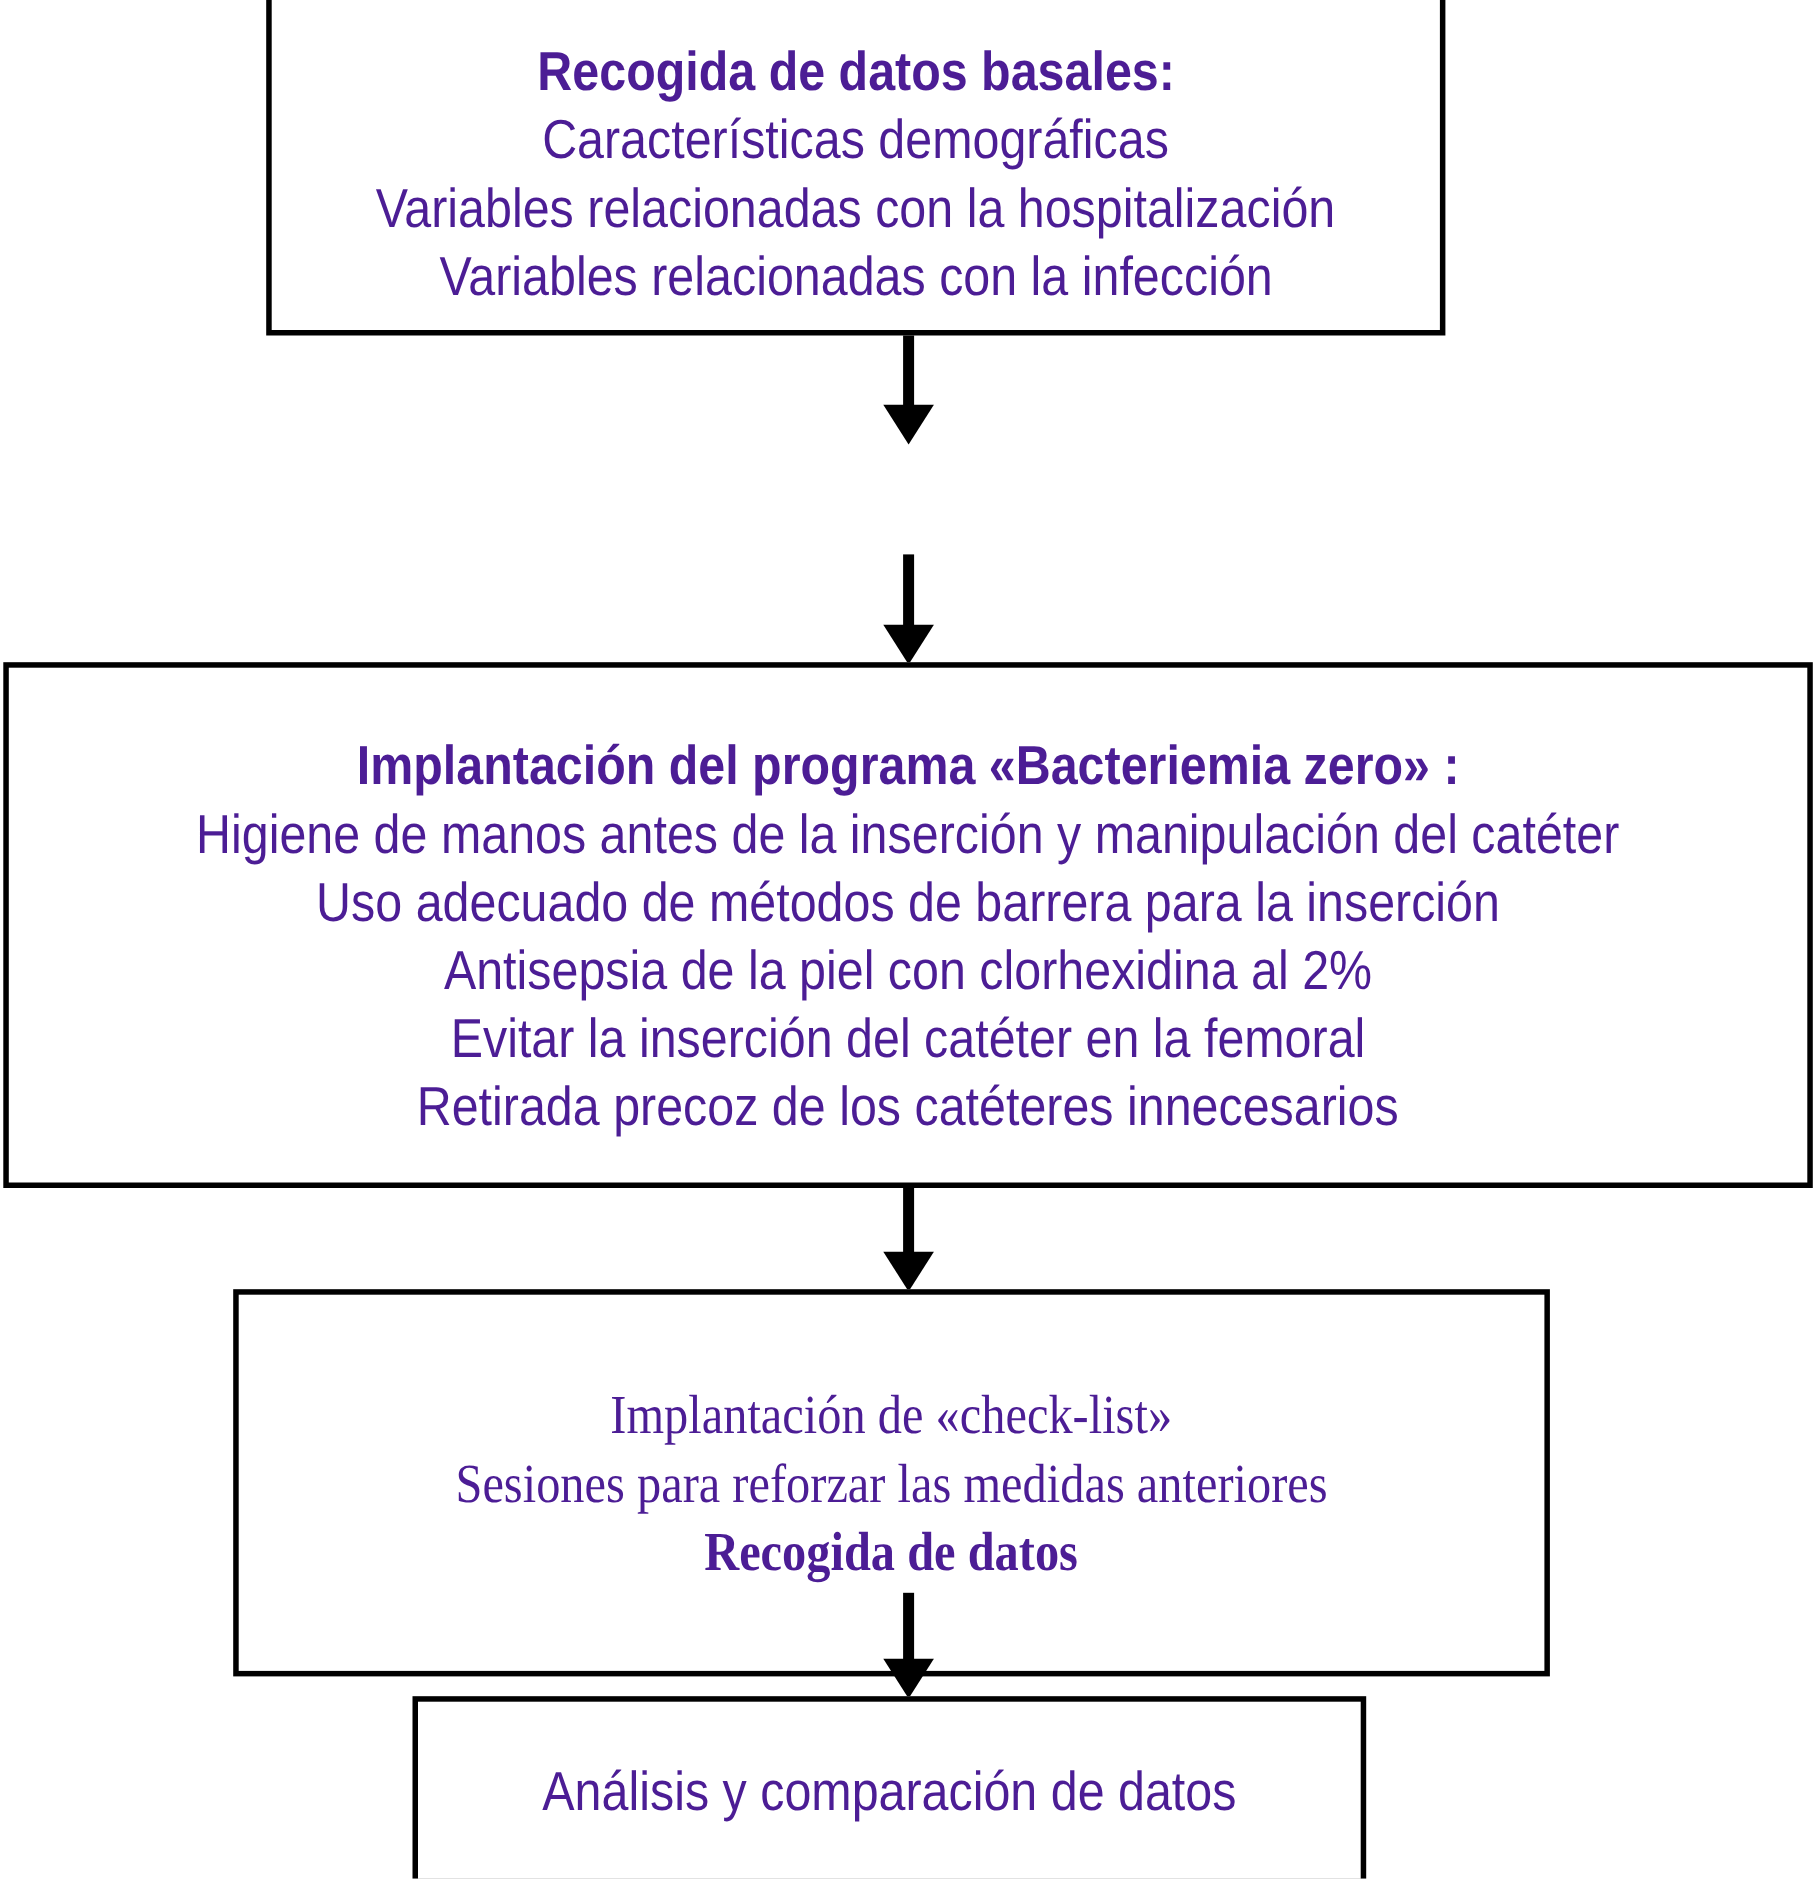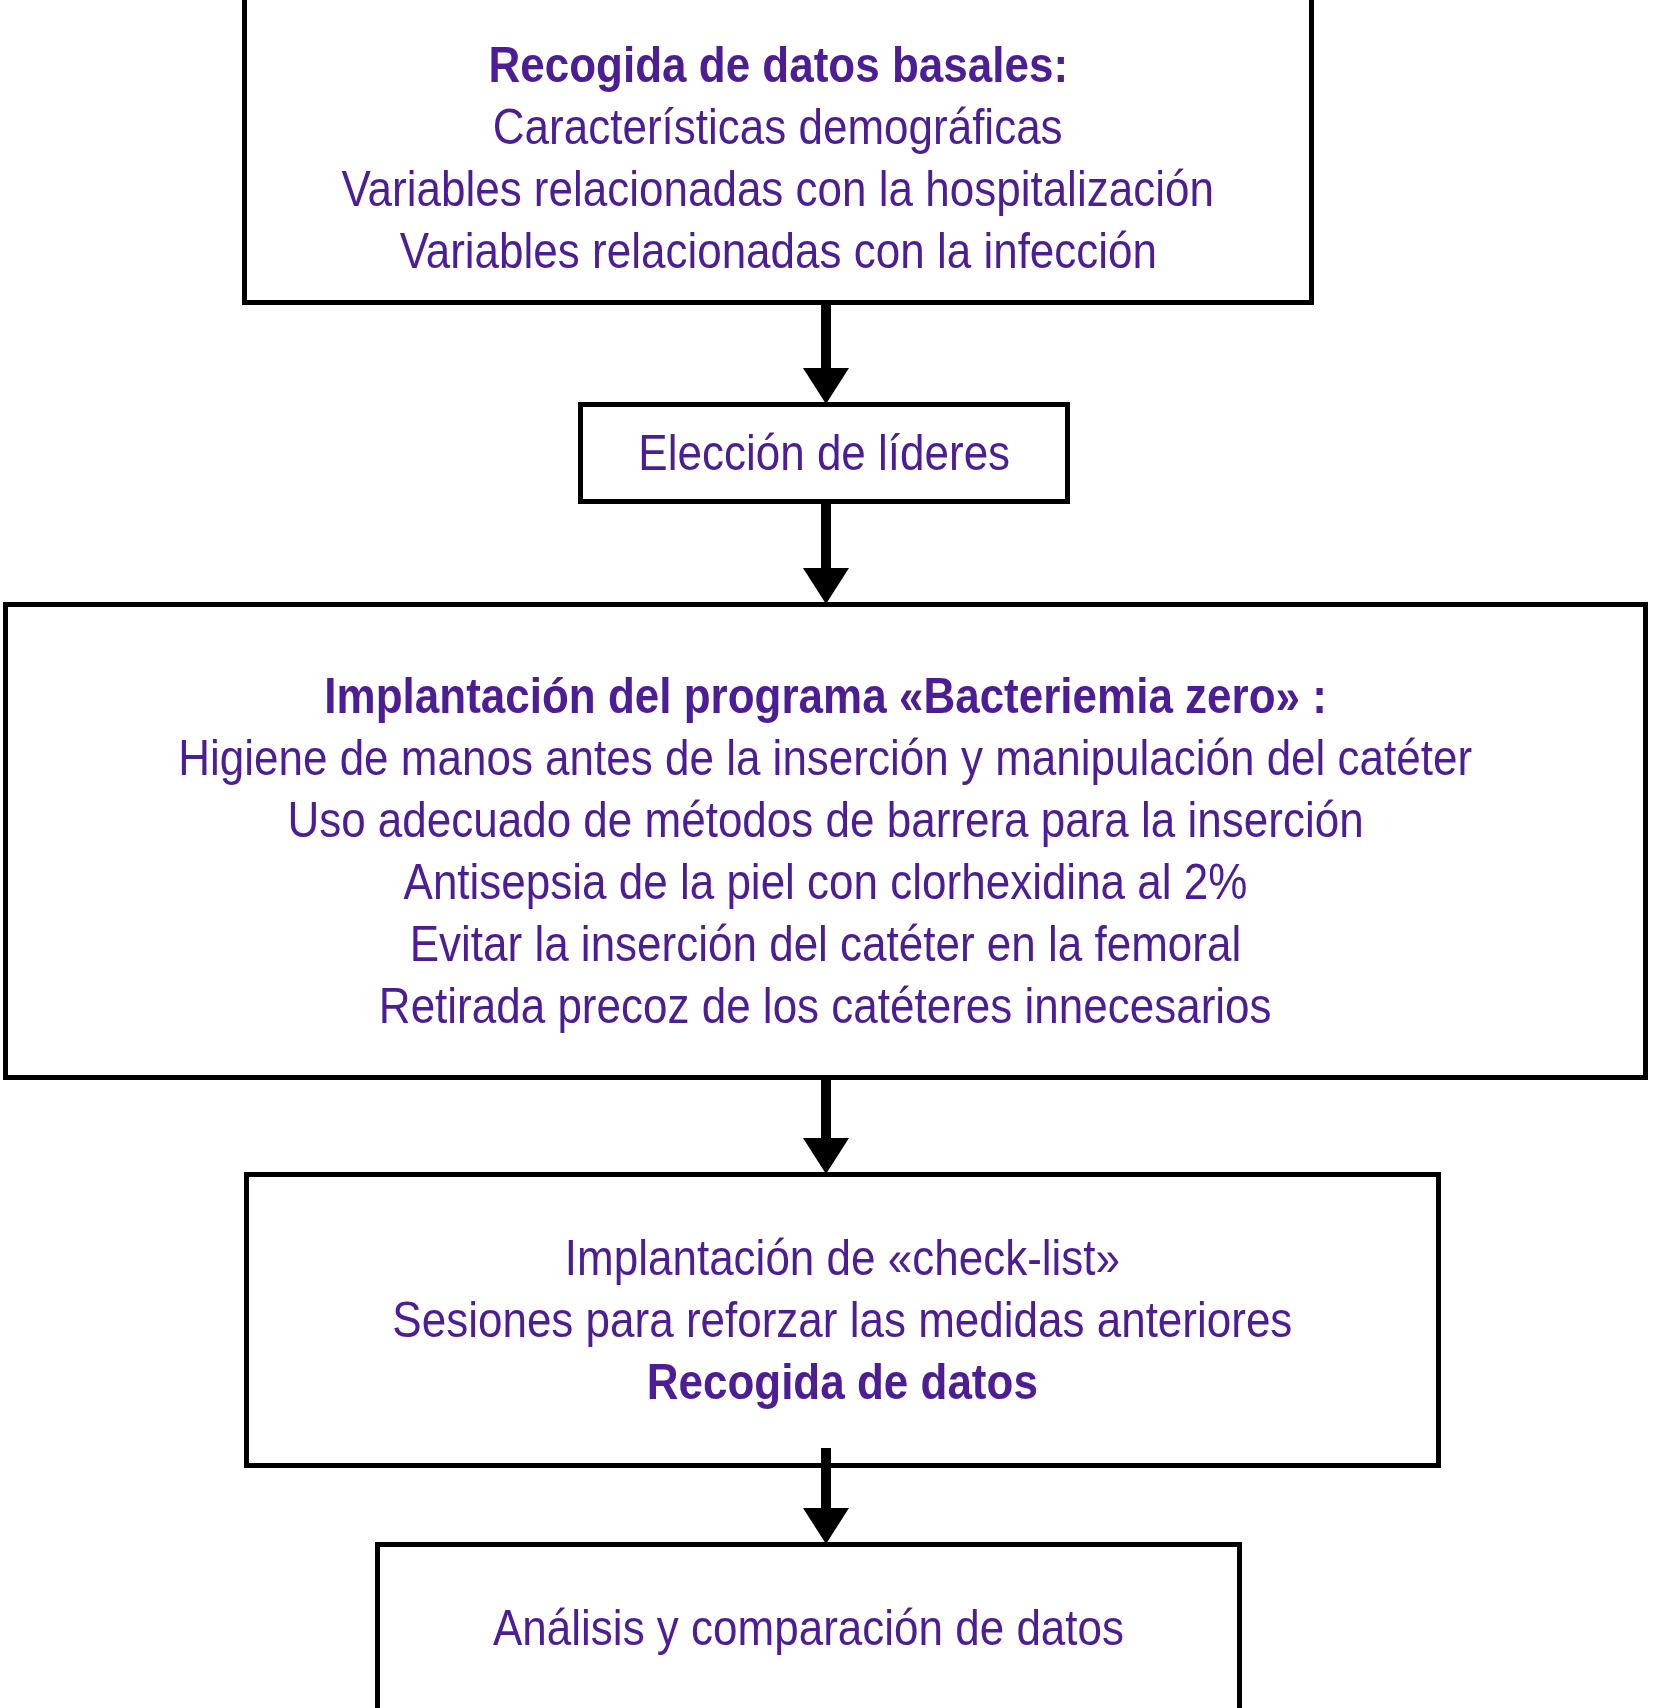--- a/index.html
+++ b/index.html
@@ -57,24 +57,25 @@
   
   #box-program {
     left: 3px;
     top: 602px;
     width: 1645px;
     height: 478px;
     padding-top: 20px;
   }
   
   #box-checklist {
-    left: 244px;
+    left: 212px;
     top: 1172px;
     width: 1197px;
-    height: 296px;
+    height: 352px;
+    font-family: Liberation Serif, serif;
   }
   
   #box-analysis {
     left: 375px;
     top: 1542px;
     width: 867px;
     height: 171px;
   }
   
   .arrow {
@@ -123,23 +124,20 @@
     <div class="line" style="position: relative;">Características demográficas</div>
     <div class="line" style="position: relative;">Variables relacionadas con la hospitalización</div>
     <div class="line" style="position: relative;">Variables relacionadas con la infección</div>
   </div>
 
   <div class="arrow" id="arrow-1">
     <div class="stem"></div>
     <div class="head"></div>
   </div>
 
-  <div class="node" id="box-leaders">
-    <div class="line" style="position: relative;">Elección de líderes</div>
-  </div>
 
   <div class="arrow" id="arrow-2">
     <div class="stem"></div>
     <div class="head"></div>
   </div>
 
   <div class="node" id="box-program">
     <div class="line bold" style="position: relative;">Implantación del programa «Bacteriemia zero» :</div>
     <div class="line" style="position: relative;">Higiene de manos antes de la inserción y manipulación del catéter</div>
     <div class="line" style="position: relative;">Uso adecuado de métodos de barrera para la inserción</div>

